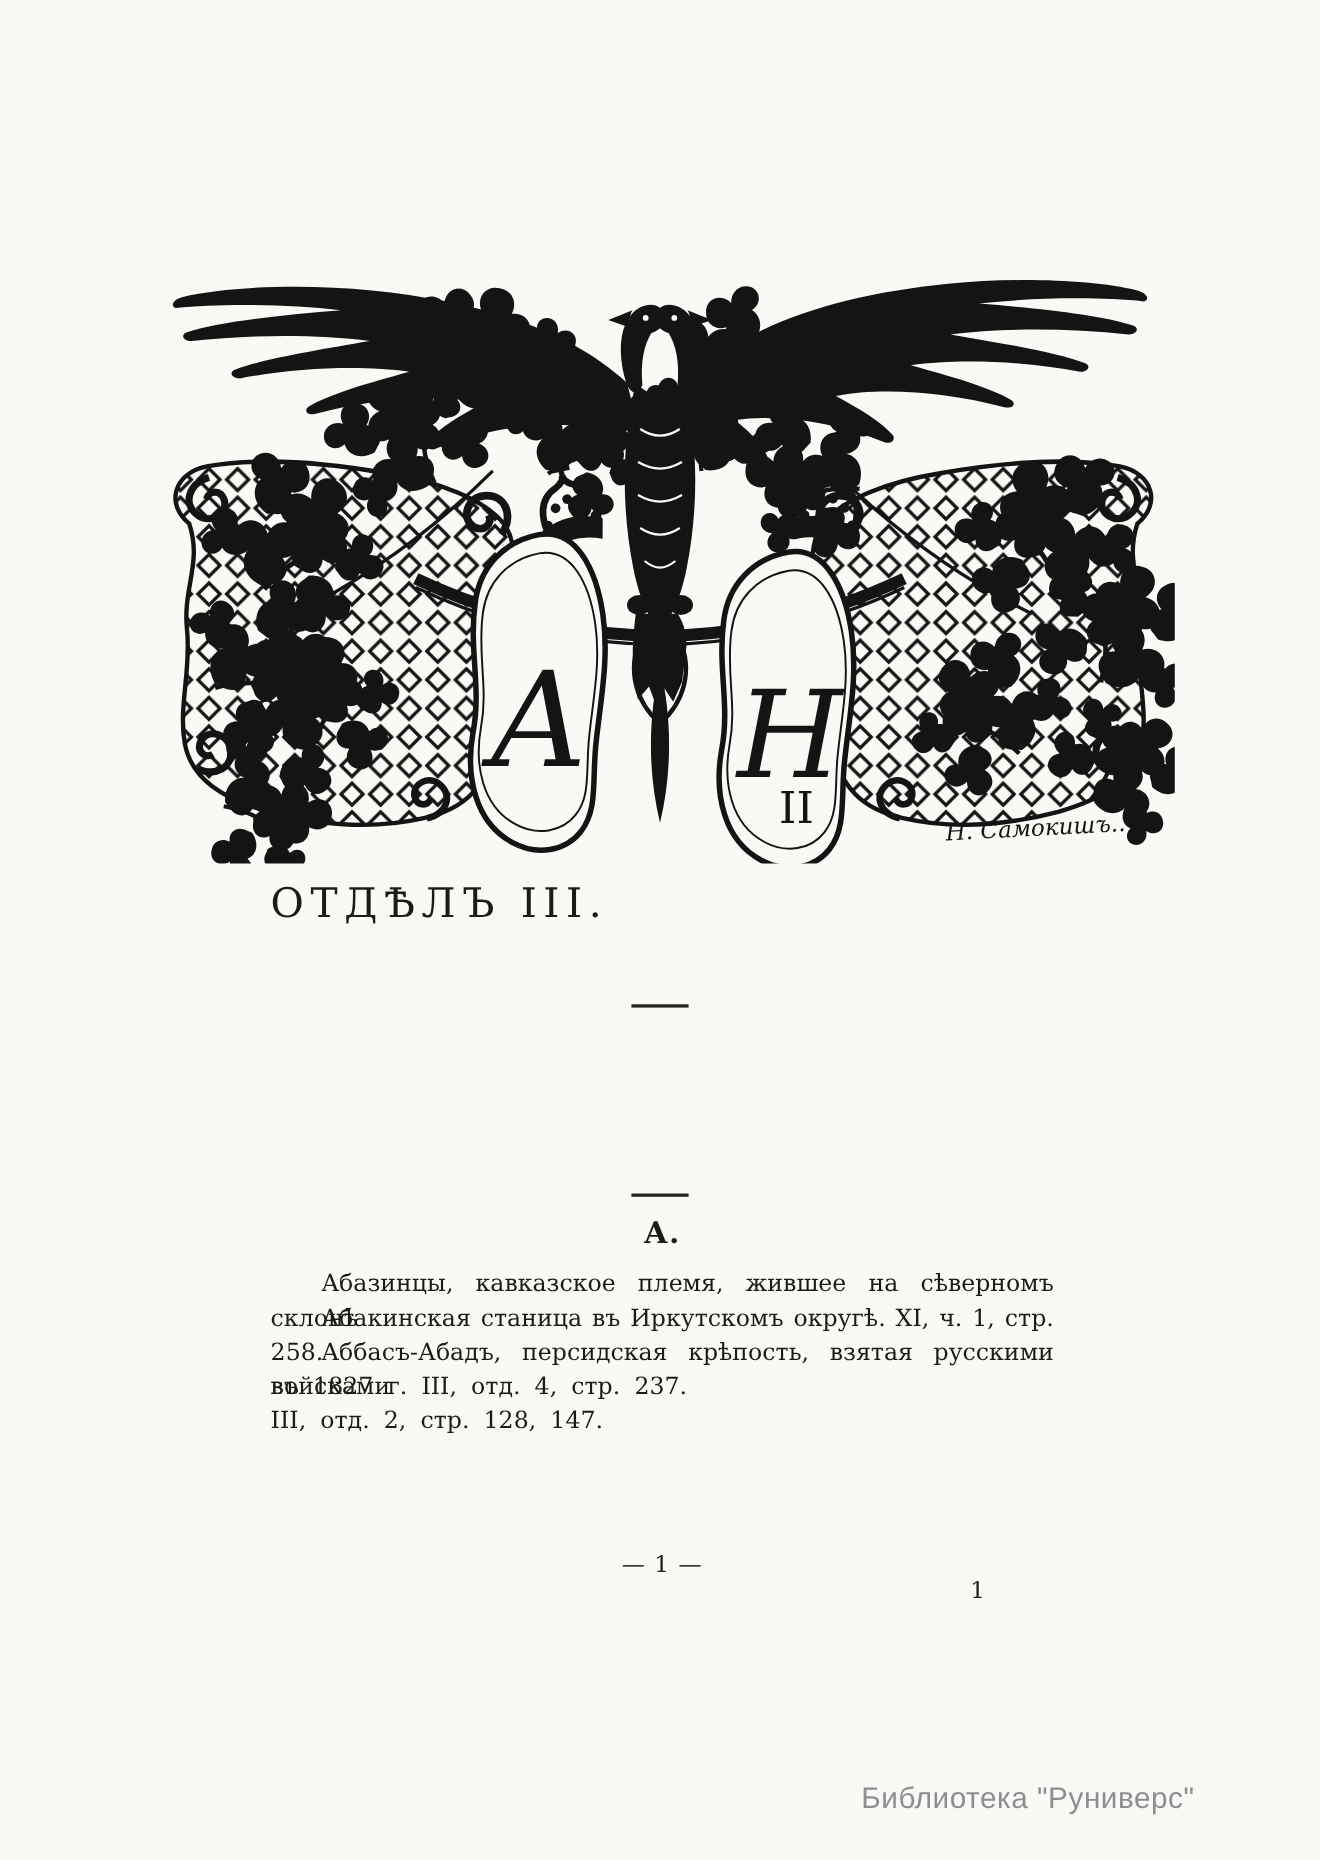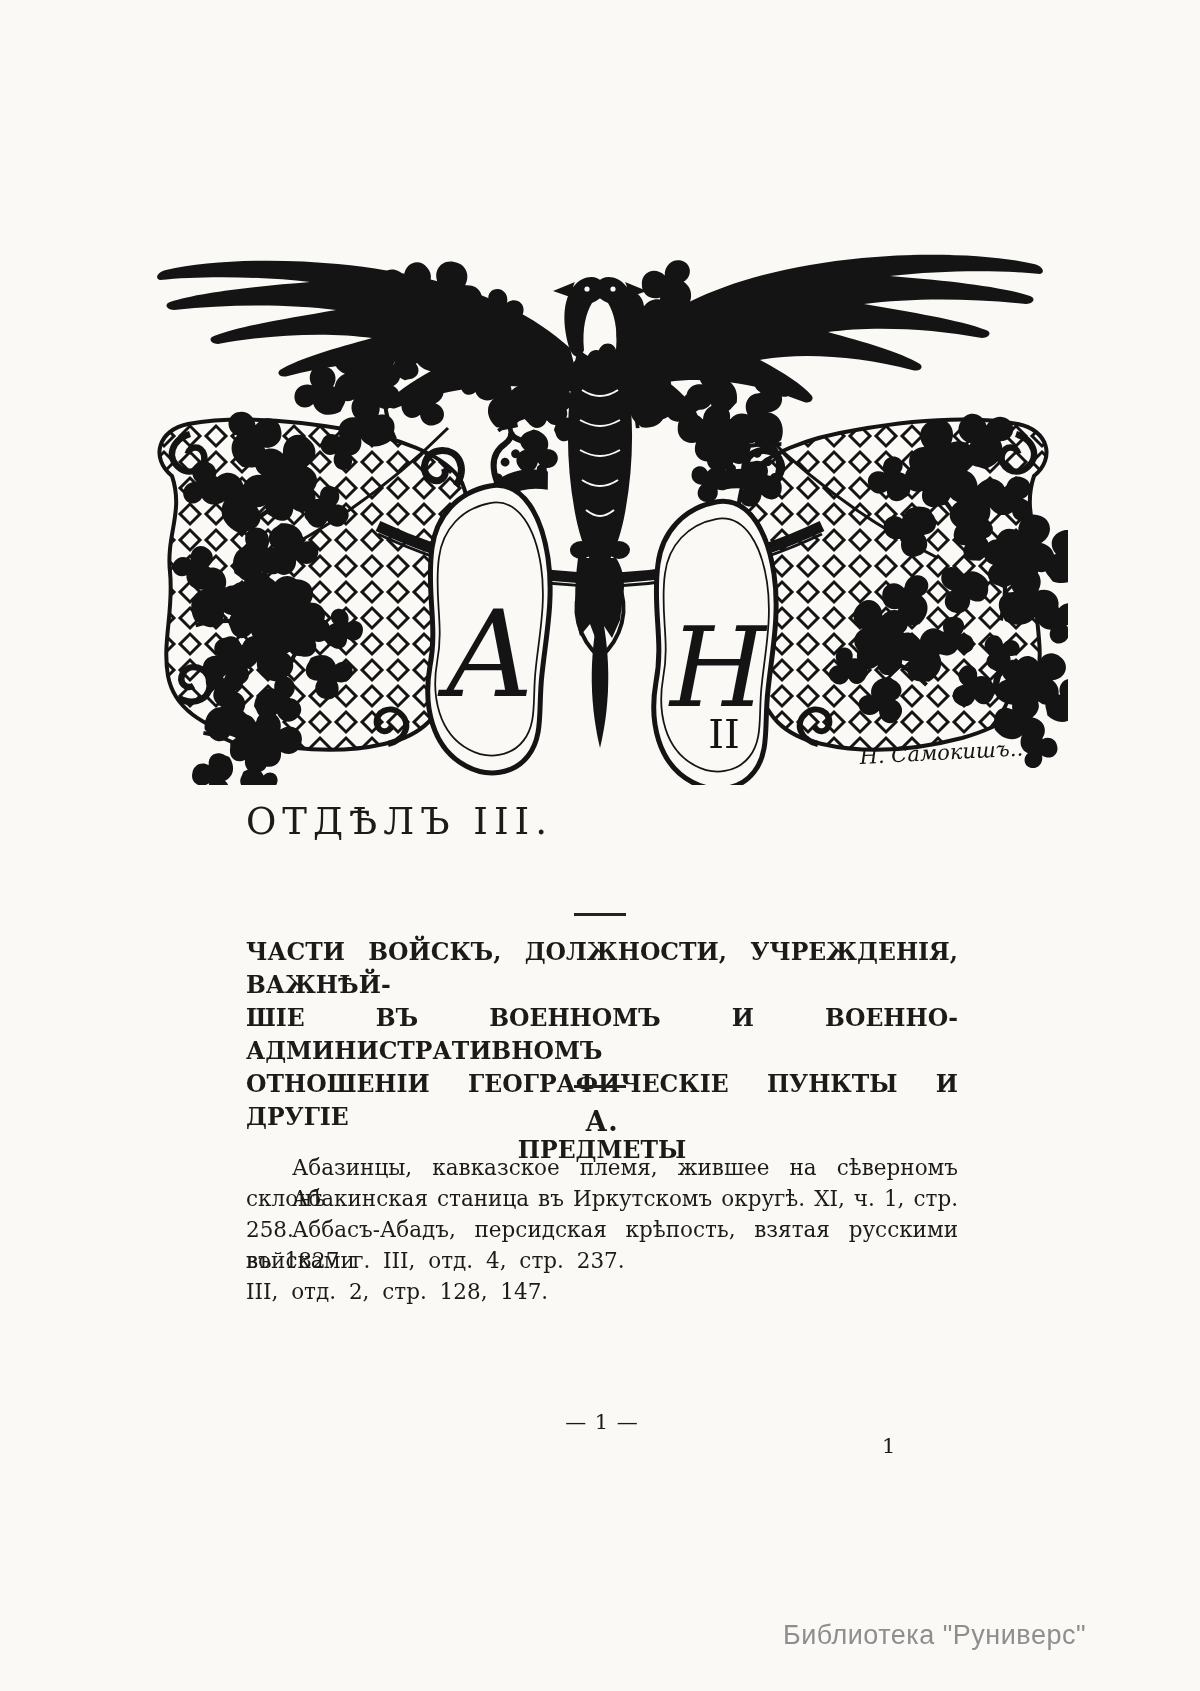--- a/index.html
+++ b/index.html
@@ -142,26 +142,20 @@
       <text x="586" y="520" text-anchor="middle" font-family="DejaVu Serif, serif" font-size="40" fill="#141414">II</text>
 
       <text x="722" y="536" font-family="DejaVu Serif, serif" font-style="italic" font-size="21" fill="#141414" transform="rotate(-3 722 536)">Н. Самокишъ..</text>
     </svg>
   </div>
 
   <div class="textcol abs title">ОТДѢЛЪ III.</div>
 
   <div class="rule rule1"></div>
 
-  <div class="textcol abs subtitle">
-    <div class="j">ЧАСТИ ВОЙСКЪ, ДОЛЖНОСТИ, УЧРЕЖДЕНІЯ, ВАЖНѢЙ-</div>
-    <div class="j">ШІЕ ВЪ ВОЕННОМЪ И ВОЕННО-АДМИНИСТРАТИВНОМЪ</div>
-    <div class="j">ОТНОШЕНІИ ГЕОГРАФИЧЕСКІЕ ПУНКТЫ И ДРУГІЕ</div>
-    <div class="c">ПРЕДМЕТЫ</div>
-  </div>
 
   <div class="rule rule2"></div>
 
   <div class="textcol abs letterhead">А.</div>
 
   <div class="textcol abs bodyblock">
     <div class="bline ind j">Абазинцы, кавказское племя, жившее на сѣверномъ склонѣ</div>
     <div class="bline ind j">Абакинская станица въ Иркутскомъ округѣ. XI, ч. 1, стр. 258.</div>
     <div class="bline ind j">Аббасъ-Абадъ, персидская крѣпость, взятая русскими войсками</div>
     <div class="bline mid">въ 1827 г. III, отд. 4, стр. 237.</div>

